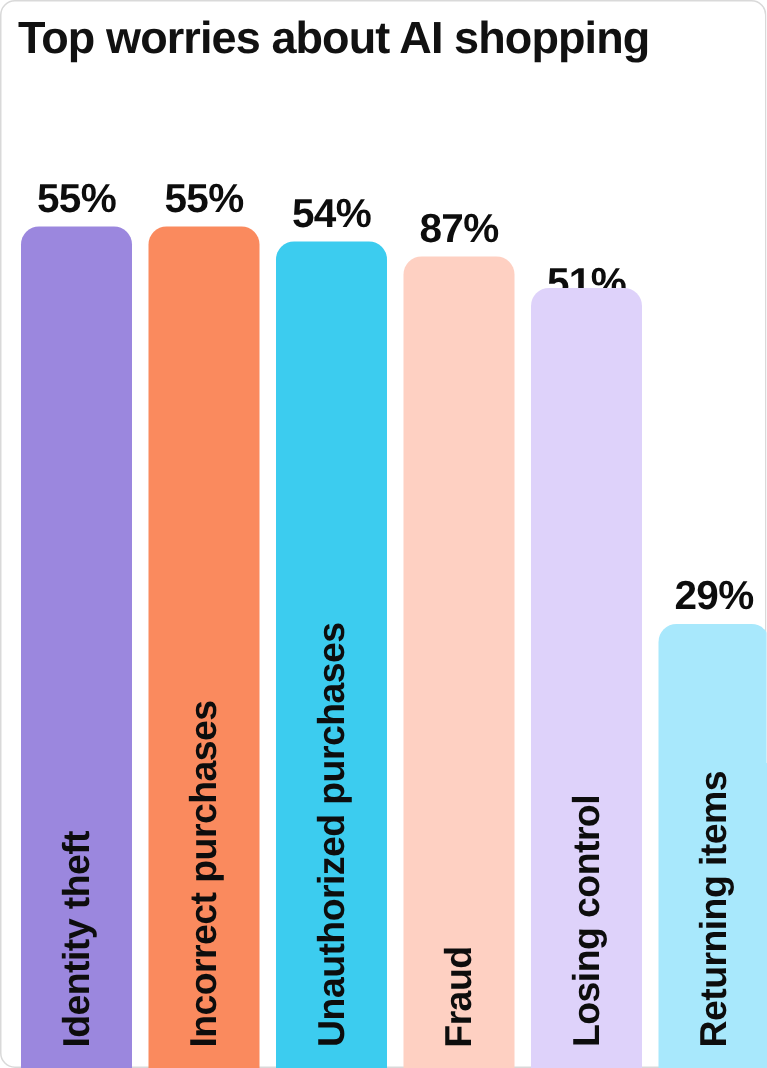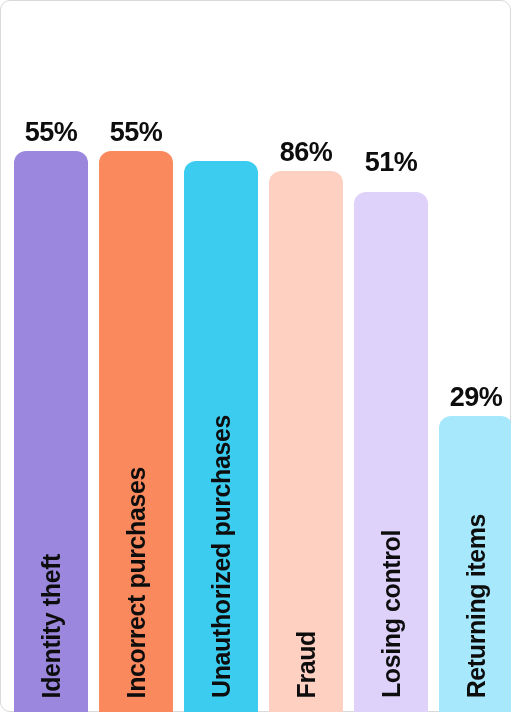--- a/index.html
+++ b/index.html
@@ -98,55 +98,57 @@
     font-family: "Liberation Sans", sans-serif;
   }
 </style>
 </head>
 <body>
 
 <div id="chart-root">
 
   <div id="chart-frame"></div>
 
+  <div id="chart-title">Top worries about AI shopping</div>
 
   <div id="plot-area">
       <div class="bar-group" style="left: 14px; height: 601px;">
         <div class="bar-value" style="bottom: 565px;">55%</div>
         <div class="bar-rect" style="height: 561px; background: rgb(155, 135, 222);">
           <div class="bar-label">
             <span>Identity theft</span>
           </div>
         </div>
       </div>
       <div class="bar-group" style="left: 99px; height: 601px;">
         <div class="bar-value" style="bottom: 565px;">55%</div>
         <div class="bar-rect" style="height: 561px; background: rgb(250, 138, 94);">
           <div class="bar-label">
             <span>Incorrect purchases</span>
           </div>
         </div>
       </div>
       <div class="bar-group" style="left: 184px; height: 590.8px;">
+        <div class="bar-value" style="bottom: 554.8px;">54%</div>
         <div class="bar-rect" style="height: 550.8px; background: rgb(60, 204, 239);">
           <div class="bar-label">
             <span>Unauthorized purchases</span>
           </div>
         </div>
       </div>
       <div class="bar-group" style="left: 269px; height: 580.6px;">
-        <div class="bar-value" style="bottom: 544.6px;">86%</div>
+        <div class="bar-value" style="bottom: 544.6px;">87%</div>
         <div class="bar-rect" style="height: 540.6px; background: rgb(254, 208, 194);">
           <div class="bar-label">
             <span>Fraud</span>
           </div>
         </div>
       </div>
       <div class="bar-group" style="left: 354px; height: 560.2px;">
-        <div class="bar-value" style="bottom: 535px; margin-top: 40px;">51%</div>
+        <div class="bar-value" style="bottom: 509px; margin-top: 40px;">51%</div>
         <div class="bar-rect" style="height: 520.2px; background: rgb(222, 210, 250);">
           <div class="bar-label">
             <span>Losing control</span>
           </div>
         </div>
       </div>
       <div class="bar-group" style="left: 439px; height: 335.8px;">
         <div class="bar-value" style="bottom: 299.8px;">29%</div>
         <div class="bar-rect" style="height: 295.8px; background: rgb(168, 232, 252);">
           <div class="bar-label">

